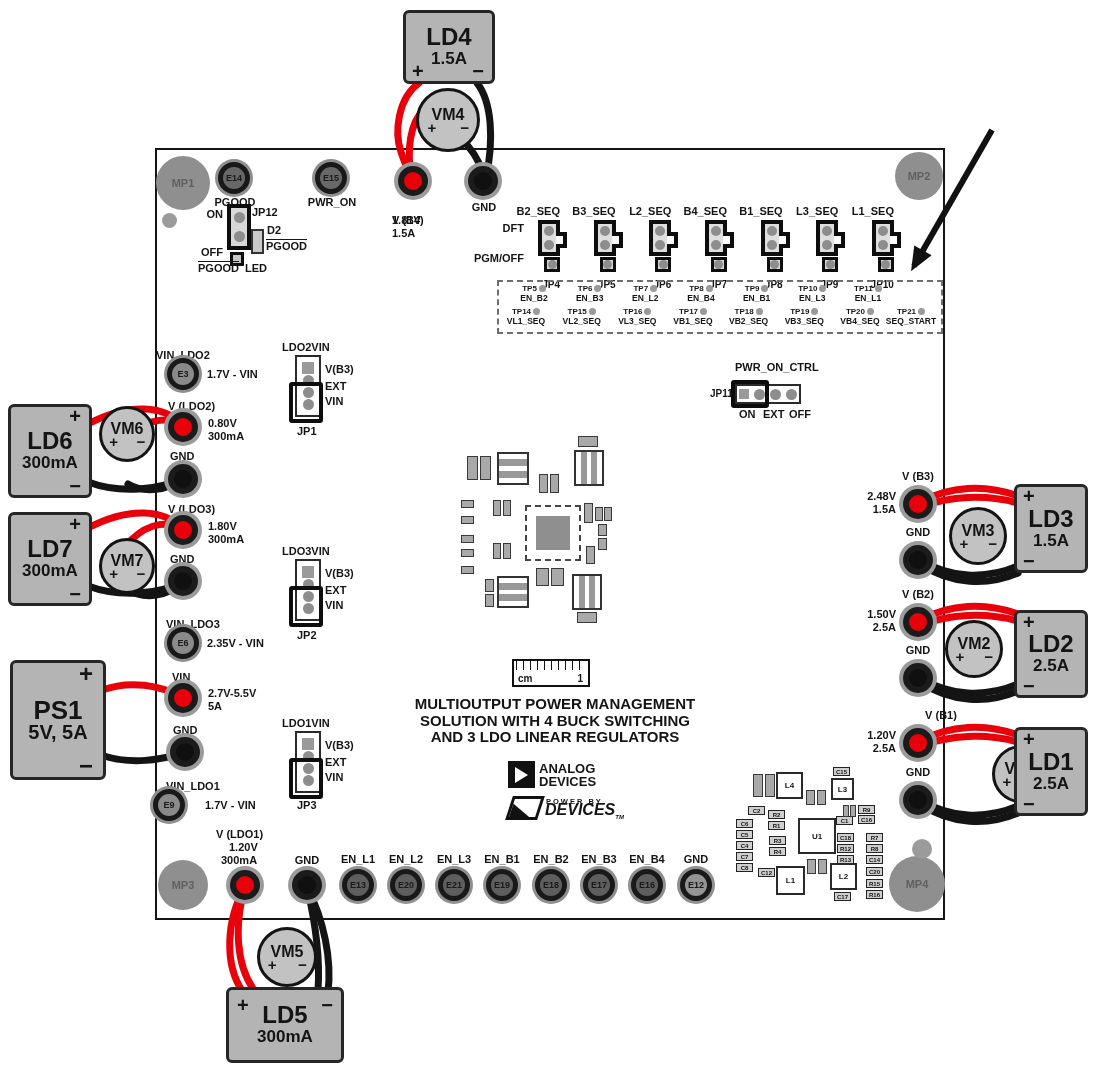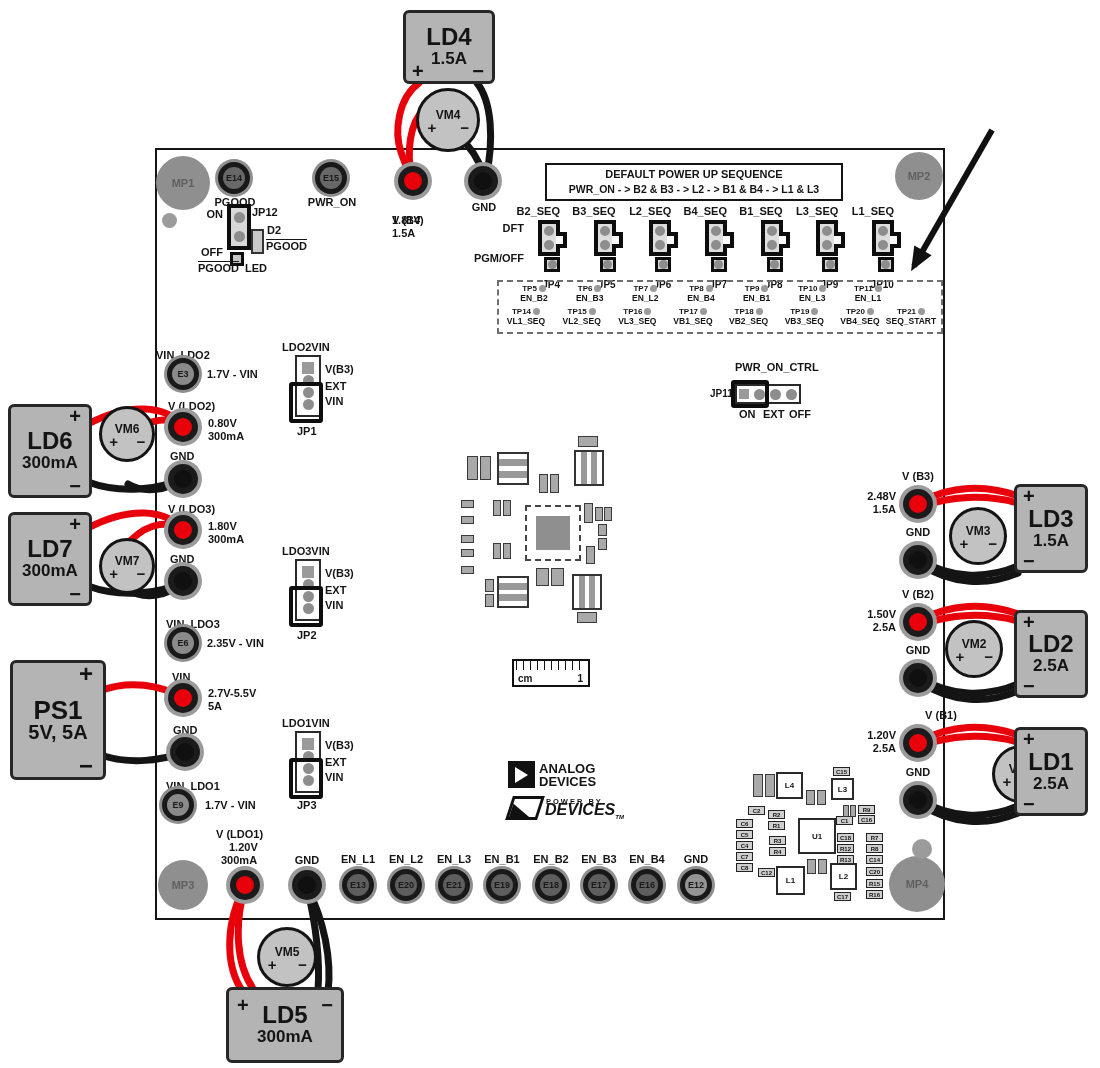--- a/index.html
+++ b/index.html
@@ -9,21 +9,21 @@
   .abs{position:absolute}
   .board{left:155px;top:148px;width:790px;height:772px;border:2px solid #151515;background:#fff}
   .mp{border-radius:50%;background:#8f8f8f;color:#606060;display:flex;align-items:center;justify-content:center;font-size:11px}
   .dot{border-radius:50%;background:#9b9b9b}
   .post{width:30px;height:30px;border-radius:50%;border:6px solid #1b1b1b;box-shadow:0 0 0 4px #9b9b9b}
   .post.red{background:#e8000a}.post.black{background:#101010}
   .epost{width:32px;height:32px;border-radius:50%;border:5px solid #191919;box-shadow:0 0 0 3px #8f8f8f;
     background:#8a8a8a;color:#1a1a1a;display:flex;align-items:center;justify-content:center;font-size:9px}
   .epost.dark{background:#686868}.epost.dk2{background:#5e5e5e}.epost.light{background:#949494}
   .vm{border-radius:50%;background:#c2c2c2;border:3px solid #141414;display:flex;flex-direction:column;align-items:center;justify-content:center;gap:1px}
-  .vm .nm{font-size:12px;line-height:14px}
+  .vm .nm{font-size:16px;line-height:14px}
   .vm .pm{display:flex;justify-content:space-between;width:72%;font-size:15px;line-height:10px}
   .loadbox{background:#b4b4b4;border:3px solid #262626;border-radius:6px;display:flex;flex-direction:column;align-items:center;justify-content:center;position:absolute}
   .loadbox .nm{font-size:24px;line-height:24px}
   .loadbox .rt{font-size:17px;line-height:20px}
   .loadbox .s{position:absolute;font-size:20px;line-height:14px}
   .lbl{white-space:nowrap;font-size:11px;line-height:12px}
   .lbl.c{text-align:center}.lbl.r{text-align:right}
   .ov{text-decoration:overline}
   .callout{background:#b5b5b5;border:2px solid #333;display:flex;flex-direction:column;align-items:center;justify-content:center;font-size:16px;line-height:21px}
   .seqbox{border:2px solid #141414;display:flex;flex-direction:column;align-items:center;justify-content:center;font-size:11px;line-height:15px}
@@ -175,24 +175,20 @@
   <div class="abs" style="left:230px;top:252px;width:14px;height:14px;border:3px solid #0d0d0d;background:#c6c6c6"></div>
   <div class="abs lbl r" style="left:193px;top:246px;width:30px">OFF</div>
   <div class="abs" style="left:251px;top:229px;width:13px;height:25px;background:#c9c9c9;border:2px solid #333"></div>
   <div class="abs lbl" style="left:267px;top:224px">D2</div>
   <div class="abs lbl ov" style="left:266px;top:240px">PGOOD</div>
   <div class="abs lbl" style="left:198px;top:262px">
     <span class="ov">PGOOD</span>
     <span style="margin-left:3px">LED</span>
   </div>
 
-  <div class="abs seqbox" style="left:545px;top:163px;width:298px;height:38px">
-    <span>DEFAULT POWER UP SEQUENCE</span>
-    <span style="font-size:10.5px">PWR_ON - &gt; B2 &amp; B3 - &gt; L2 - &gt; B1 &amp; B4 - &gt; L1 &amp; L3</span>
-  </div>
 
   <div class="abs lbl r" style="left:490px;top:222px;width:34px">DFT</div>
   <div class="abs lbl r" style="left:462px;top:252px;width:62px">PGM/OFF</div>
   <div class="abs seqrow" style="left:508px;top:205px;width:386px">
     <div class="seqcol">
       <div class="sig">B2_SEQ</div>
       <div class="jphead">
           <i></i>
           <i></i>
           <b class="jptab"></b>
@@ -467,21 +463,21 @@
   <div class="abs lbl" style="left:207px;top:637px">2.35V - VIN</div>
 
   <div class="abs lbl" style="left:172px;top:671px">VIN</div>
   <div class="abs post red" style="left:168px;top:683px"></div>
   <div class="abs lbl" style="left:208px;top:687px">2.7V-5.5V</div>
   <div class="abs lbl" style="left:208px;top:700px">5A</div>
   <div class="abs lbl" style="left:173px;top:724px">GND</div>
   <div class="abs post black" style="left:170px;top:737px"></div>
 
   <div class="abs lbl" style="left:166px;top:780px">VIN_LDO1</div>
-  <div class="abs epost" style="left:162px;top:789px">
+  <div class="abs epost" style="left:153px;top:789px">
       <span>E9</span>
     </div>
   <div class="abs lbl" style="left:205px;top:799px">1.7V - VIN</div>
 
   <div class="abs lbl" style="left:216px;top:828px">V (LDO1)</div>
   <div class="abs lbl" style="left:229px;top:841px">1.20V</div>
   <div class="abs lbl" style="left:221px;top:854px">300mA</div>
   <div class="abs post red" style="left:230px;top:870px"></div>
   <div class="abs lbl c" style="left:289px;top:854px;width:36px">GND</div>
   <div class="abs post black" style="left:292px;top:870px"></div>
@@ -659,20 +655,25 @@
   <div class="smd" style="left:485px;top:594px;width:9px;height:13px"></div>
   <div class="ind v" style="left:572px;top:574px;width:30px;height:36px"></div>
   <div class="smd" style="left:577px;top:612px;width:20px;height:11px"></div>
 
   <div class="abs ruler" style="left:512px;top:659px;width:78px;height:28px">
     <span class="ticks"></span>
     <span class="u">cm</span>
     <span class="m">1</span>
   </div>
 
+  <div class="abs lbl c" style="left:395px;top:696px;width:320px;font-size:15px;line-height:16.5px">
+    <div>MULTIOUTPUT POWER MANAGEMENT</div>
+    <div>SOLUTION WITH 4 BUCK SWITCHING</div>
+    <div>AND 3 LDO LINEAR REGULATORS</div>
+  </div>
 
   <div class="adlogo" style="left:508px;top:761px">
       <i></i>
     </div>
   <div class="abs lbl" style="left:539px;top:762px;font-size:13px;line-height:13px">
     <div>ANALOG</div>
       <div>DEVICES</div>
   </div>
   <div class="ltlogo" style="left:509px;top:796px">
       <i></i>

